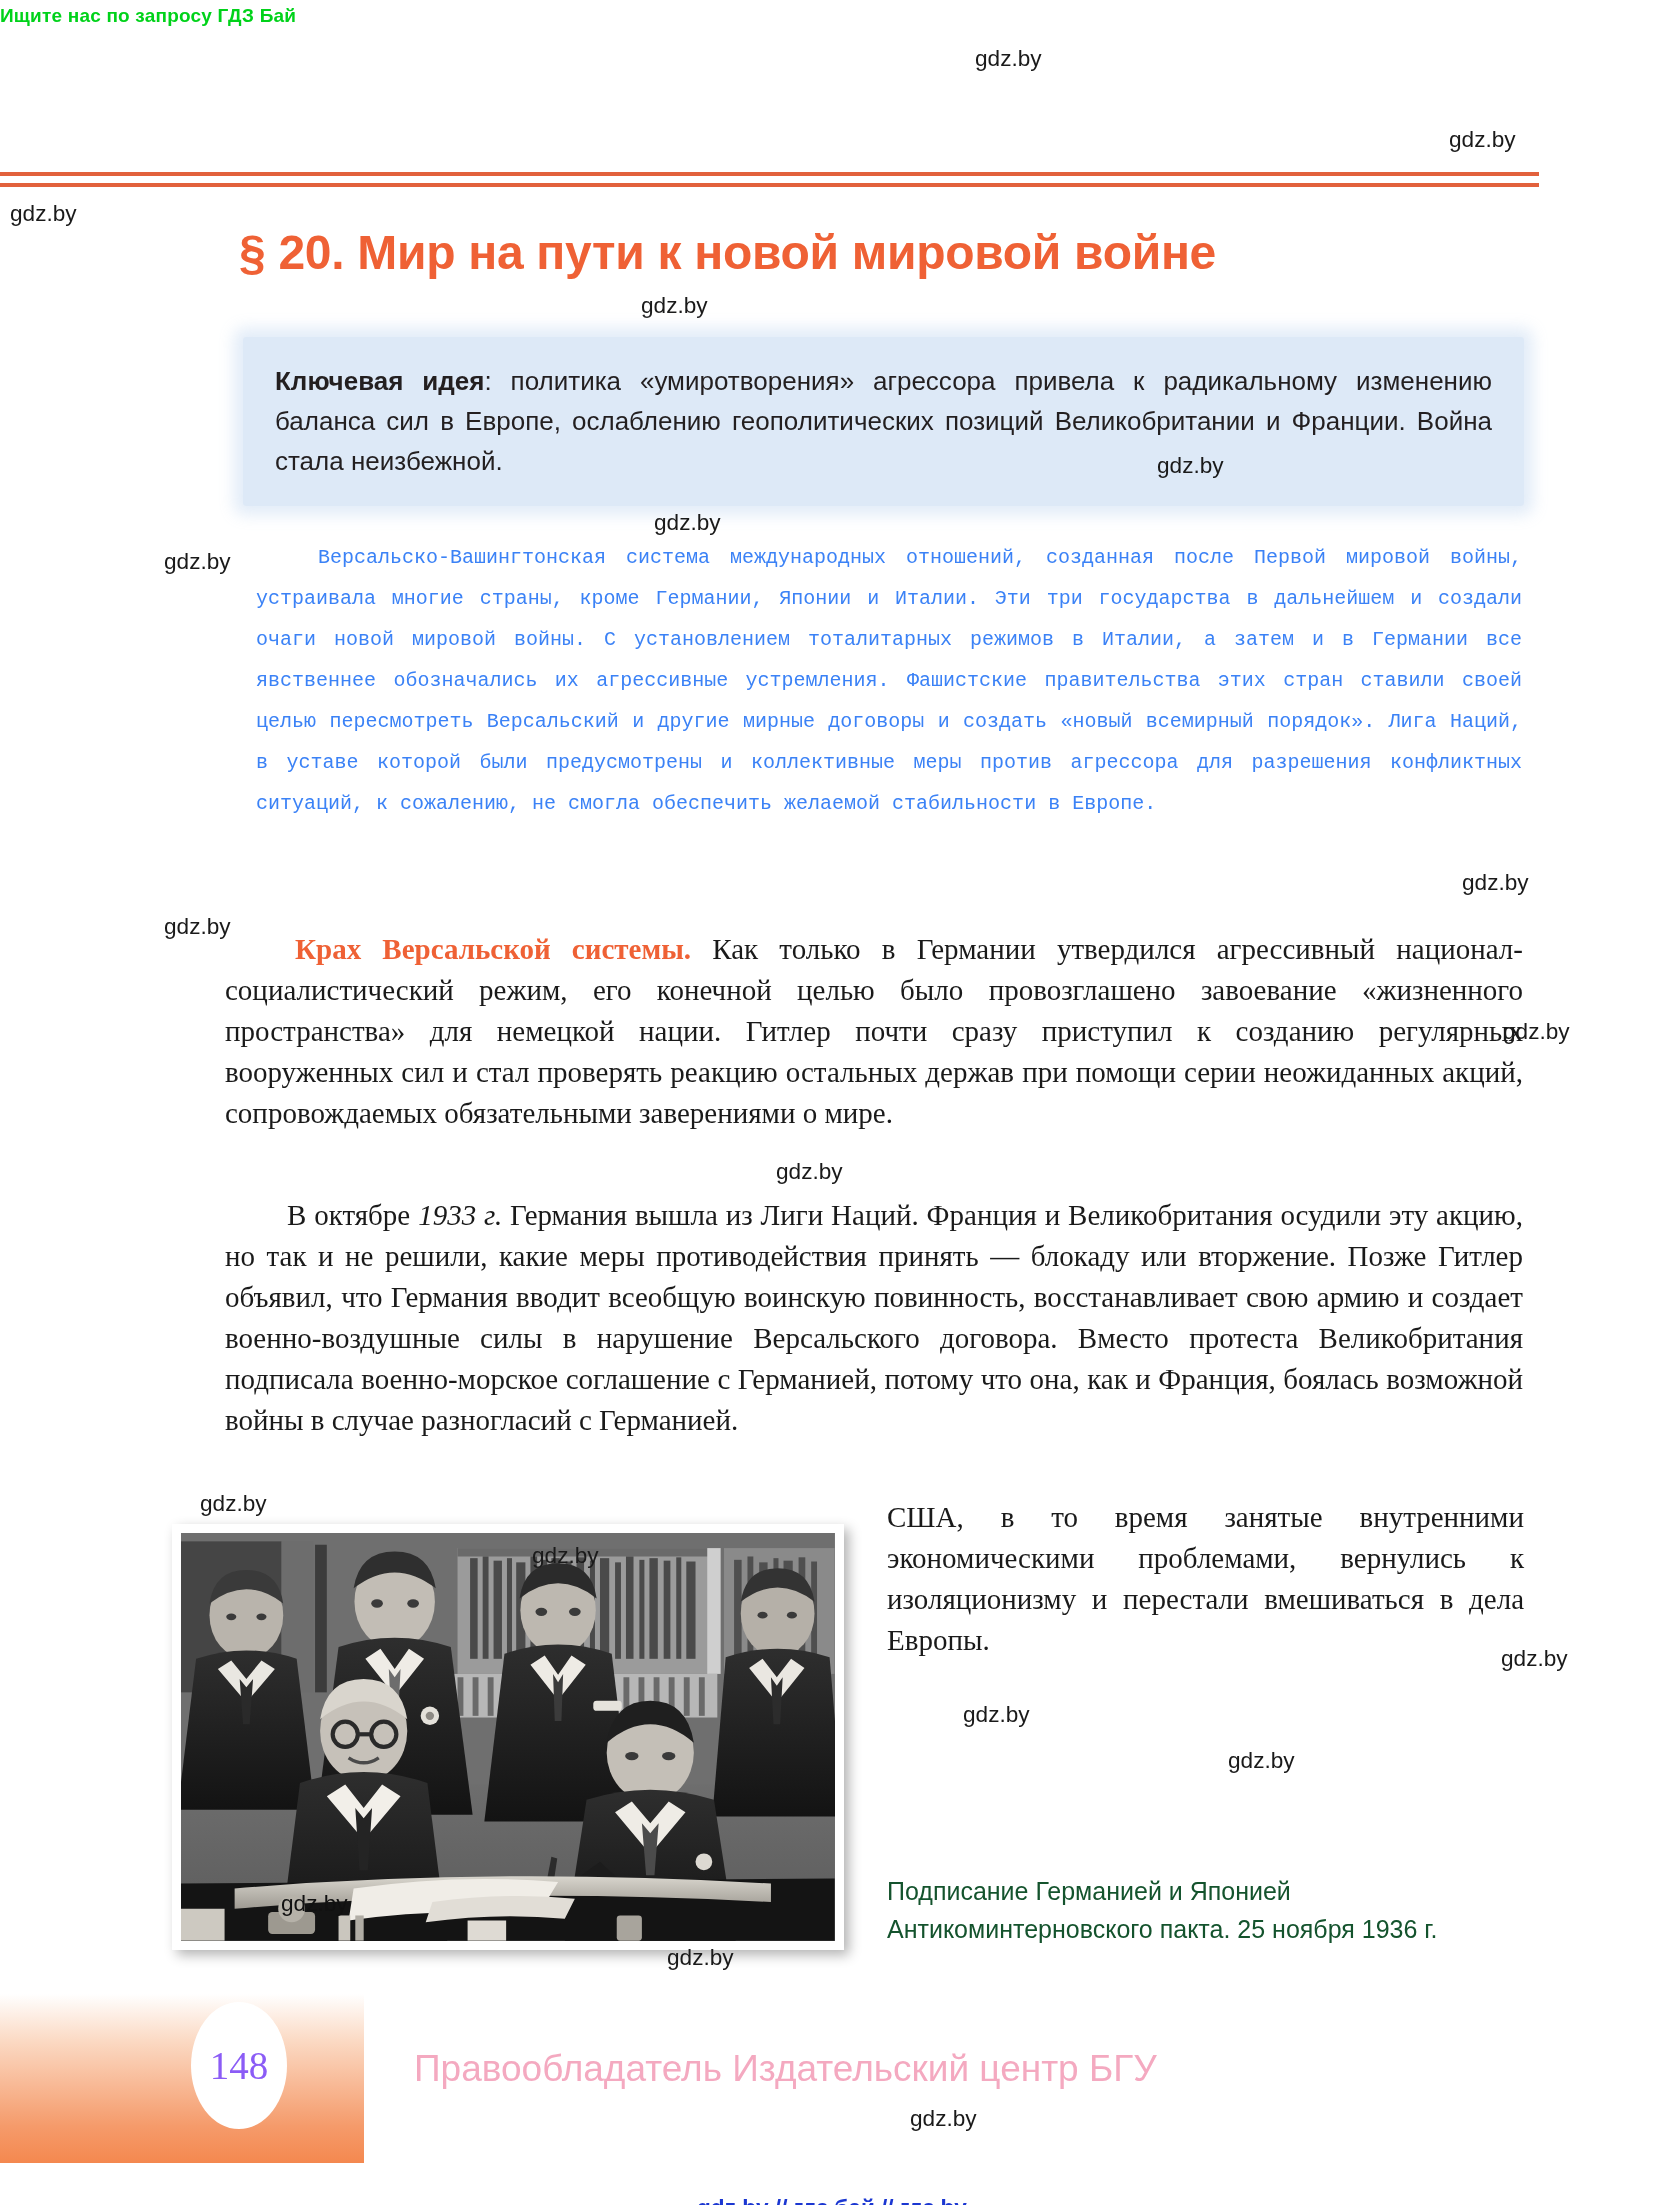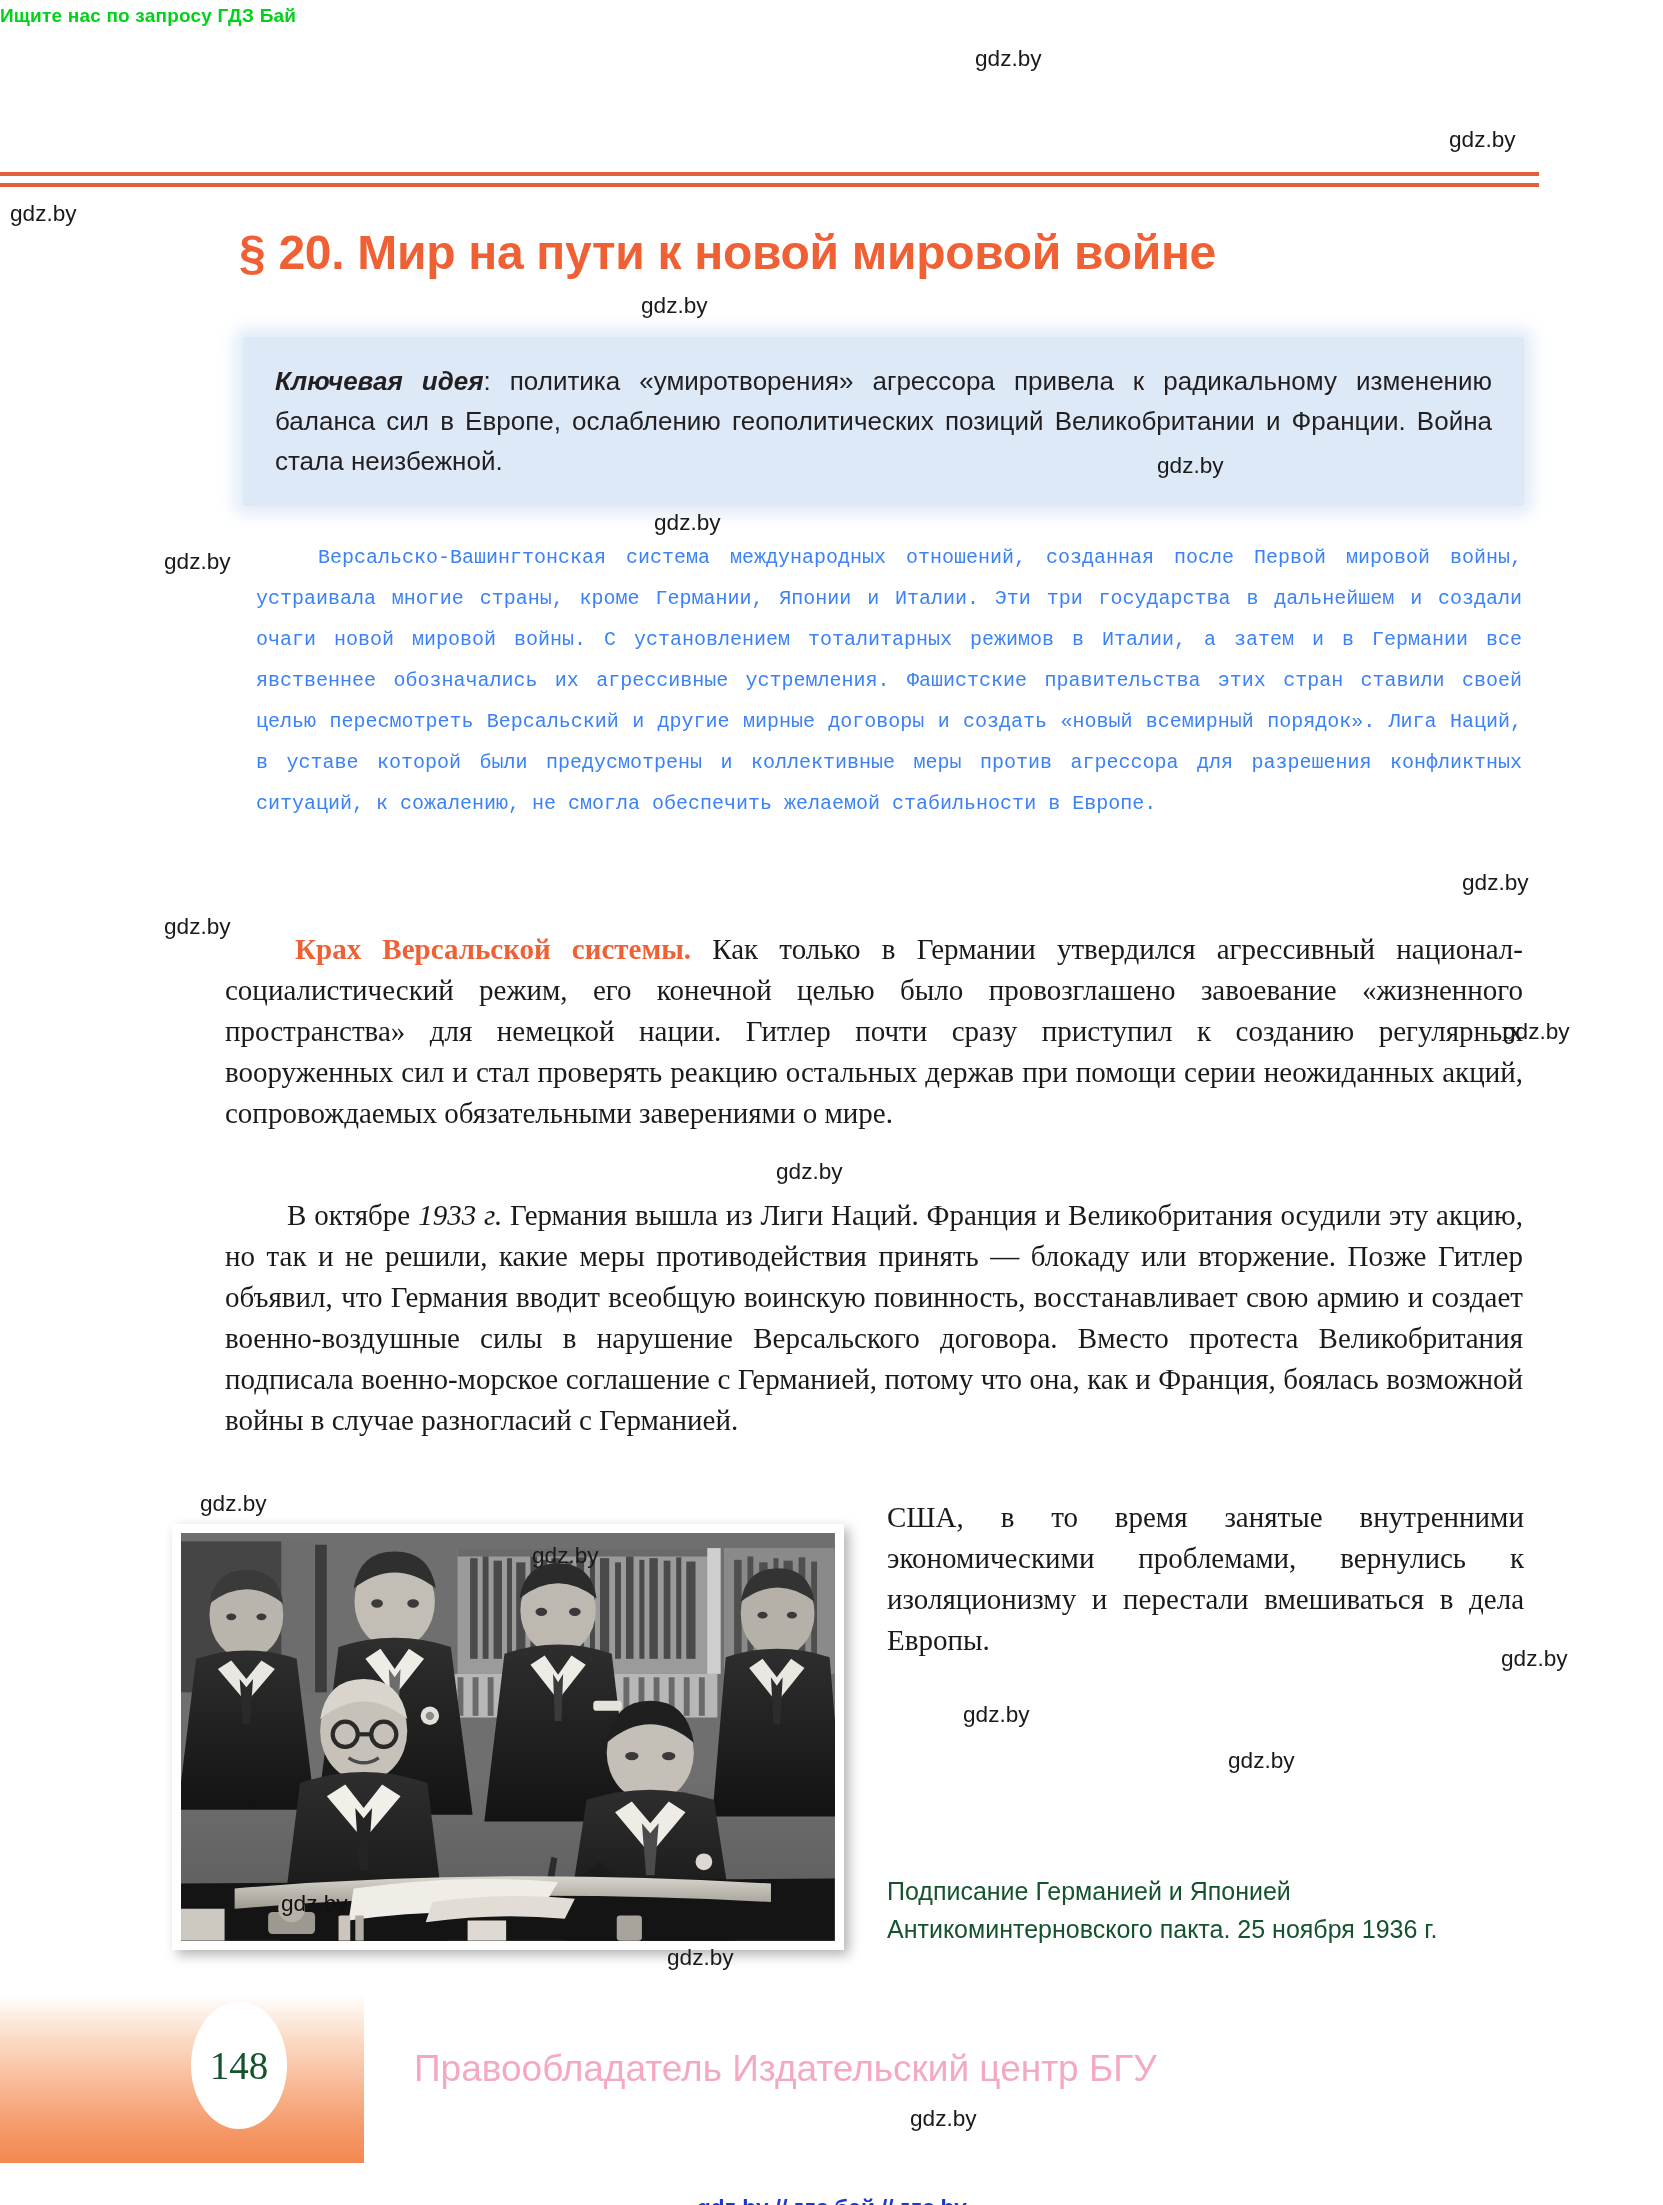--- a/index.html
+++ b/index.html
@@ -97,21 +97,21 @@
     border-radius: 3.4px;
     box-shadow: 0 0 15px 8.4px rgba(221,233,247,.85);
   }
   .keybox p {
     font-size: 26px;
     line-height: 40px;
     color: #231f20;
     text-align: justify;
     font-family: "Liberation Sans", sans-serif;
   }
-  .keybox b { font-weight: bold; font-style: italic; }
+  .keybox b { font-weight: bold; }
 
   
   .body-sans {
     position: absolute;
     top: 537px;
     left: 256px;
     width: 1266px;
     font-size: 20px;
     line-height: 41px;
     color: #3b82f6;
@@ -203,21 +203,21 @@
     height: 127px;
     background: #ffffff;
     border-radius: 50%;
     display: flex;
     align-items: center;
     justify-content: center;
   }
   .pagenum-oval span {
     font-family: "Liberation Serif", serif;
     font-size: 39px;
-    color: #14532d;
+    color: #8b5cf6;
   }
 
   
   .copyright {
     position: absolute;
     top: 2048px;
     left: 394px;
     font-size: 37px;
     color: #f4a9c0;
     font-family: "Liberation Sans", sans-serif;

